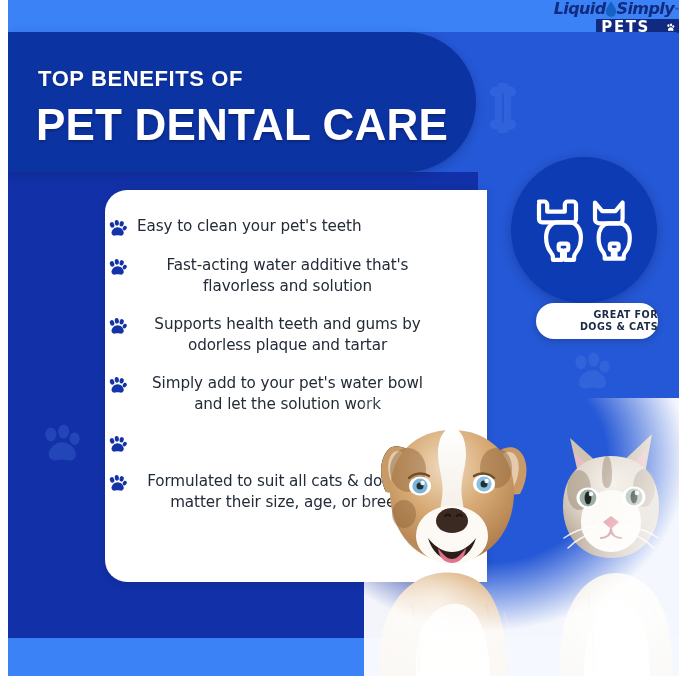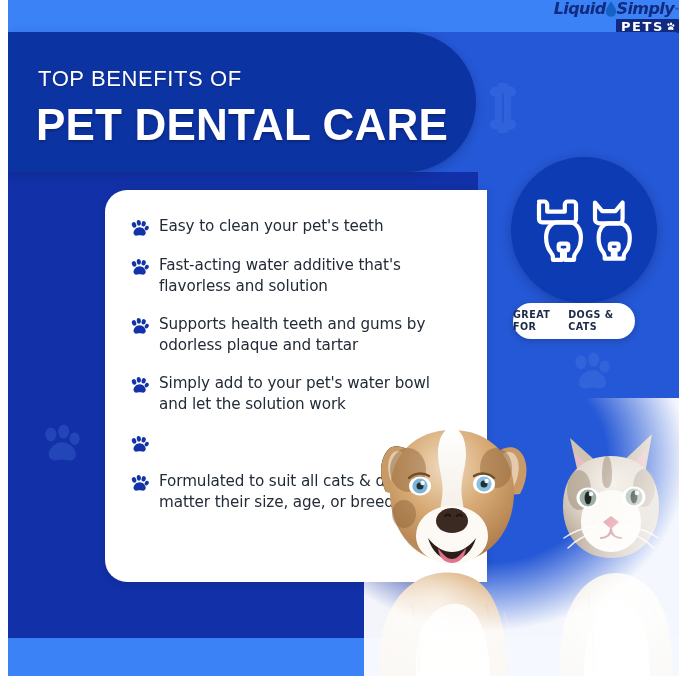--- a/index.html
+++ b/index.html
@@ -15,22 +15,22 @@
   .logo-row{display:flex;align-items:center;justify-content:flex-end;}
   .logo-word{
     font-family:"DejaVu Sans",sans-serif;
     font-weight:bold;font-style:italic;font-size:16px;letter-spacing:-0.6px;
     color:#11297e;
   }
   .logo-drop{width:12px;height:16px;margin:0 0px 0 -1px;display:block;}
   .logo-tm{font-size:5px;vertical-align:top;color:#11297e;font-style:normal;}
   .logo-pets{
     margin-top:2px;background:#11297e;color:#fff;display:inline-flex;align-items:center;
-    gap:2px;padding:1px 4px 1px 5px;border-radius:1px;
-    font-size:13px;font-weight:bold;letter-spacing:1.6px;font-family:"DejaVu Sans",sans-serif;
+    gap:16px;padding:1px 4px 1px 5px;border-radius:1px;
+    font-size:15px;font-weight:bold;letter-spacing:1.6px;font-family:"DejaVu Sans",sans-serif;
   }
   .logo-pets svg{display:block;}
 
   
   .blue-panel{
     position:absolute;left:0;top:32px;width:679px;height:606px;
     background:#2558d6;
     border-radius:0 14px 22px 0;
   }
   .blue-panel .wm{position:absolute;opacity:.2;}
@@ -38,21 +38,21 @@
   .wm-bone{width:30px;height:52px;}
 
   
   .navy-header{
     position:absolute;left:0;top:32px;width:468px;height:140px;
     background:#0c33a2;border-radius:0 70px 70px 0;
     box-shadow:0 3px 10px rgba(3,18,70,.25);
   }
   .eyebrow{
     position:absolute;left:30px;top:66px;
-    color:#ffffff;font-weight:normal;font-size:22px;letter-spacing:.6px;
+    color:#ffffff;font-weight:bold;font-size:22px;letter-spacing:.6px;
     text-shadow:0 1px 2px rgba(0,0,0,.22);
   }
   .headline{
     position:absolute;left:28px;top:100px;
     color:#ffffff;font-weight:bold;font-size:44px;letter-spacing:.2px;
     text-shadow:0 2px 3px rgba(0,0,0,.25);
   }
 
   
   .navy-bottom{
@@ -62,41 +62,41 @@
   .navy-bottom .wm{position:absolute;opacity:.22;}
 
   
   .white-card{
     position:absolute;left:97px;top:190px;width:382px;height:392px;
     background:#ffffff;border-radius:22px 0 0 22px;
     box-shadow:0 2px 9px rgba(0,0,0,.14);
   }
 
   
-  .benefits{position:absolute;left:122px;top:216px;width:330px;}
+  .benefits{position:absolute;left:100px;top:216px;width:330px;text-align:center;}
   .benefit{display:flex;align-items:flex-start;margin-bottom:17px;}
   .paw-icon{flex:0 0 auto;width:19px;height:19px;margin:3px 10px 0 0;}
   .benefit-text{
     color:#222b36;font-size:15.2px;line-height:1.38;letter-spacing:-.1px;
     font-family:"DejaVu Sans",sans-serif;
   }
 
   
   .circle-badge{
     position:absolute;left:503px;top:157px;width:146px;height:146px;
     background:#0c3bb4;border-radius:50%;
     box-shadow:0 3px 11px rgba(3,18,70,.3);
     display:flex;align-items:center;justify-content:center;
   }
   .circle-badge svg{display:block;}
   .pill-badge{
-    position:absolute;left:505px;top:303px;width:122px;height:36px;
+    position:absolute;left:528px;top:303px;width:122px;height:36px;
     background:#ffffff;border-radius:18px;
     box-shadow:0 2px 7px rgba(0,0,0,.2);
-    display:flex;flex-direction:row;align-items:center;justify-content:center;
+    display:flex;flex-direction:column;align-items:flex-end;justify-content:center;
     line-height:1.22;
   }
   .pill-badge span{
     color:#1b2a46;font-size:9.6px;font-weight:bold;letter-spacing:.45px;
     font-family:"DejaVu Sans",sans-serif;
   }
 
   
   .pets-photo{position:absolute;left:356px;top:398px;width:323px;height:278px;}
   .pets-photo svg{display:block;}

